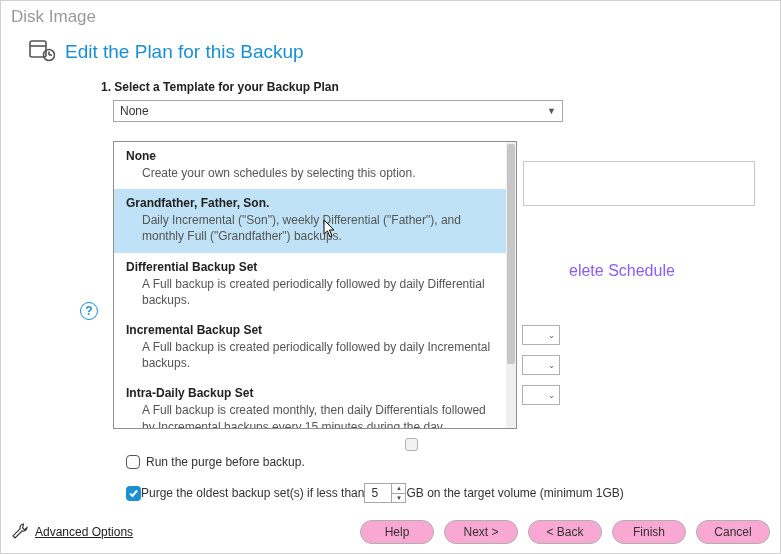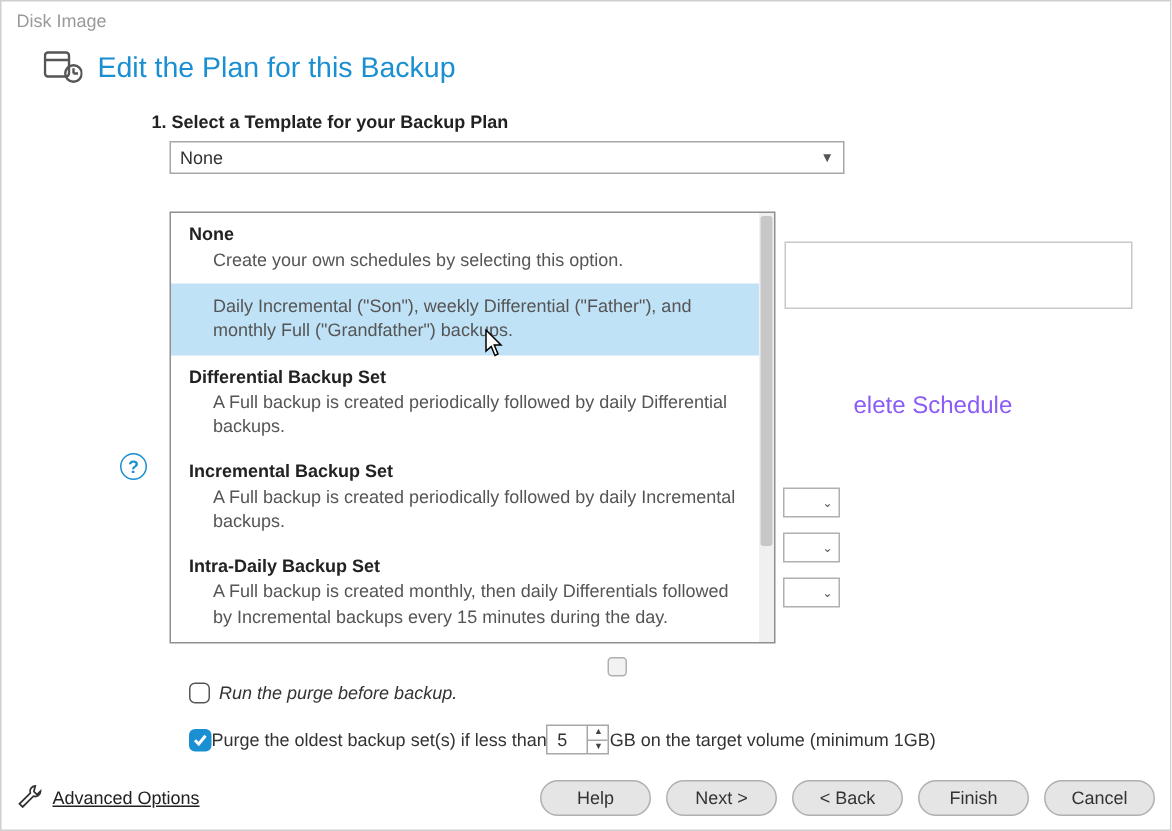--- a/index.html
+++ b/index.html
@@ -14,21 +14,21 @@
   }
   .window {
     width: 781px; height: 554px;
     border: 1px solid #d0d0d0;
     position: relative;
     background: #fff;
   }
   .titlebar {
     padding: 6px 2px 4px 10px;
     color: #9a9a9a;
-    font-size: 12px;
+    font-size: 17px;
   }
   .header {
     display: flex;
     align-items: center;
     gap: 10px;
     padding: 6px 12px 10px 28px;
     text-align: right;
   }
   .header-title {
     color: #1a8fd1;
@@ -163,21 +163,20 @@
     border-radius: 3px;
     background: #f2f2f2;
   }
   .run-row {
     position: absolute;
     left: 125px; top: 454px;
     display: flex;
     align-items: center;
     gap: 6px;
     font-size: 12px;
-    font-style: italic;
   }
   .chk {
     width: 14px; height: 14px;
     border: 1.5px solid #555;
     border-radius: 4px;
     display: inline-block;
   }
   .purge-row {
     position: absolute;
     left: 125px; top: 482px;
@@ -240,21 +239,21 @@
   .footer-btns {
     margin-left: auto;
     display: flex;
     gap: 10px;
   }
   .btn {
     min-width: 74px;
     height: 24px;
     border: 1px solid #b0b0b0;
     border-radius: 12px;
-    background: #e5e5e5;
+    background: #f9a8d4;
     font-size: 12px;
     display: inline-flex;
     align-items: center;
     justify-content: center;
     cursor: pointer;
   }
 </style>
 </head>
 <body>
 
@@ -295,20 +294,21 @@
       <span class="arr">⌄</span>
     </div>
 
   <div class="dropdown">
     <div class="dropdown-inner">
       <div class="dd-item">
         <div class="dd-title">None</div>
         <div class="dd-desc">Create your own schedules by selecting this option.</div>
       </div>
       <div class="dd-item highlight">
+        <div class="dd-title">Grandfather, Father, Son.</div>
         <div class="dd-desc">Daily Incremental ("Son"), weekly Differential ("Father"), and monthly Full ("Grandfather") backups.</div>
       </div>
       <div class="dd-item">
         <div class="dd-title">Differential Backup Set</div>
         <div class="dd-desc">A Full backup is created periodically followed by daily Differential backups.</div>
       </div>
       <div class="dd-item">
         <div class="dd-title">Incremental Backup Set</div>
         <div class="dd-desc">A Full backup is created periodically followed by daily Incremental backups.</div>
       </div>

